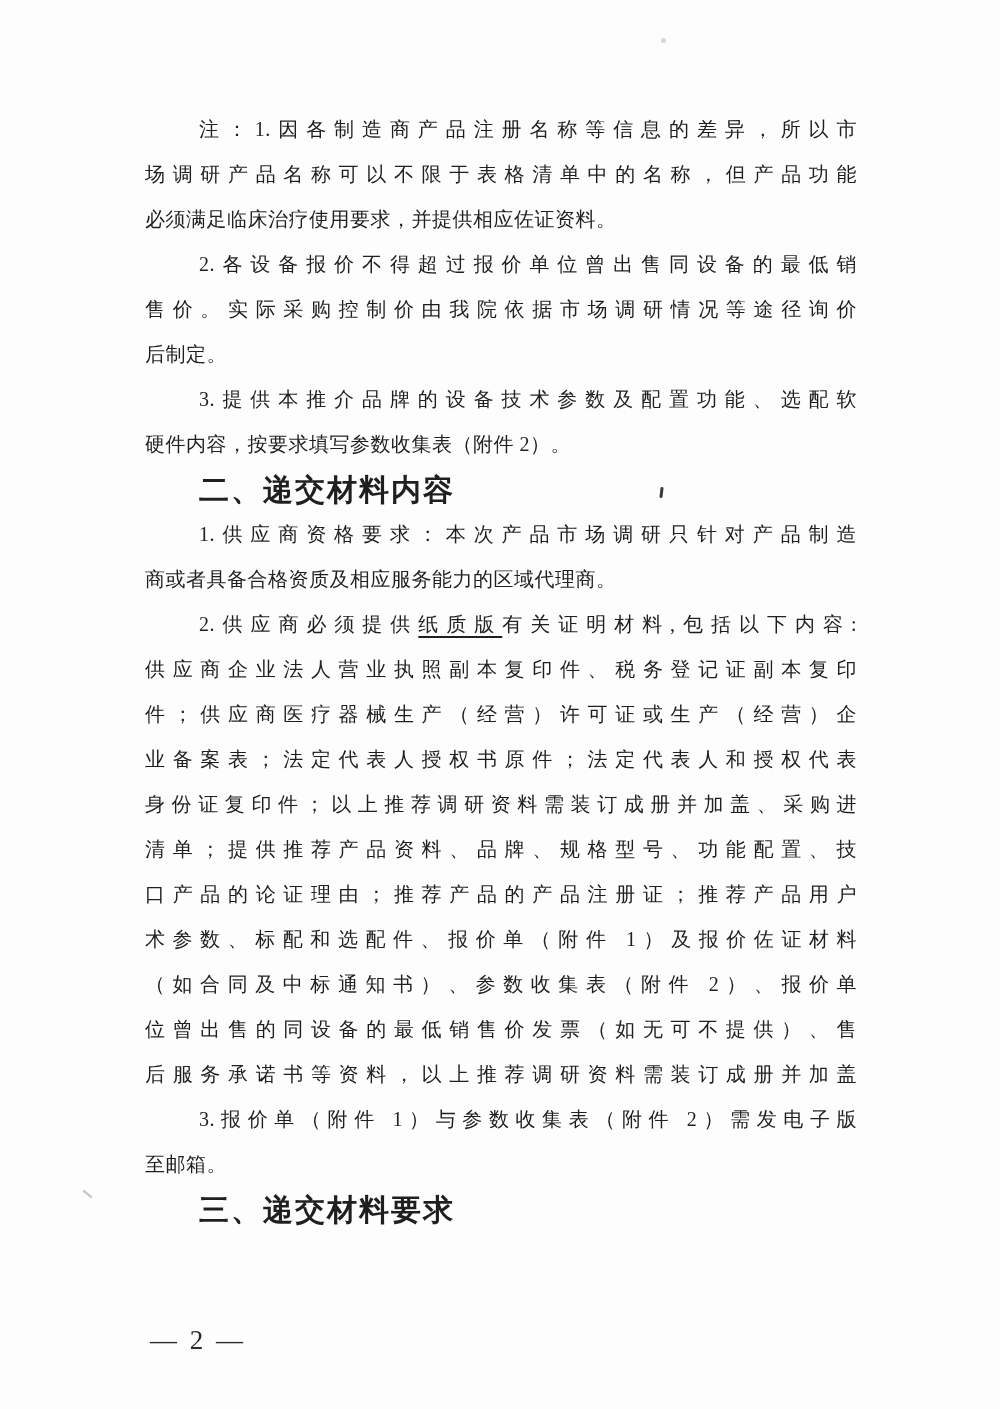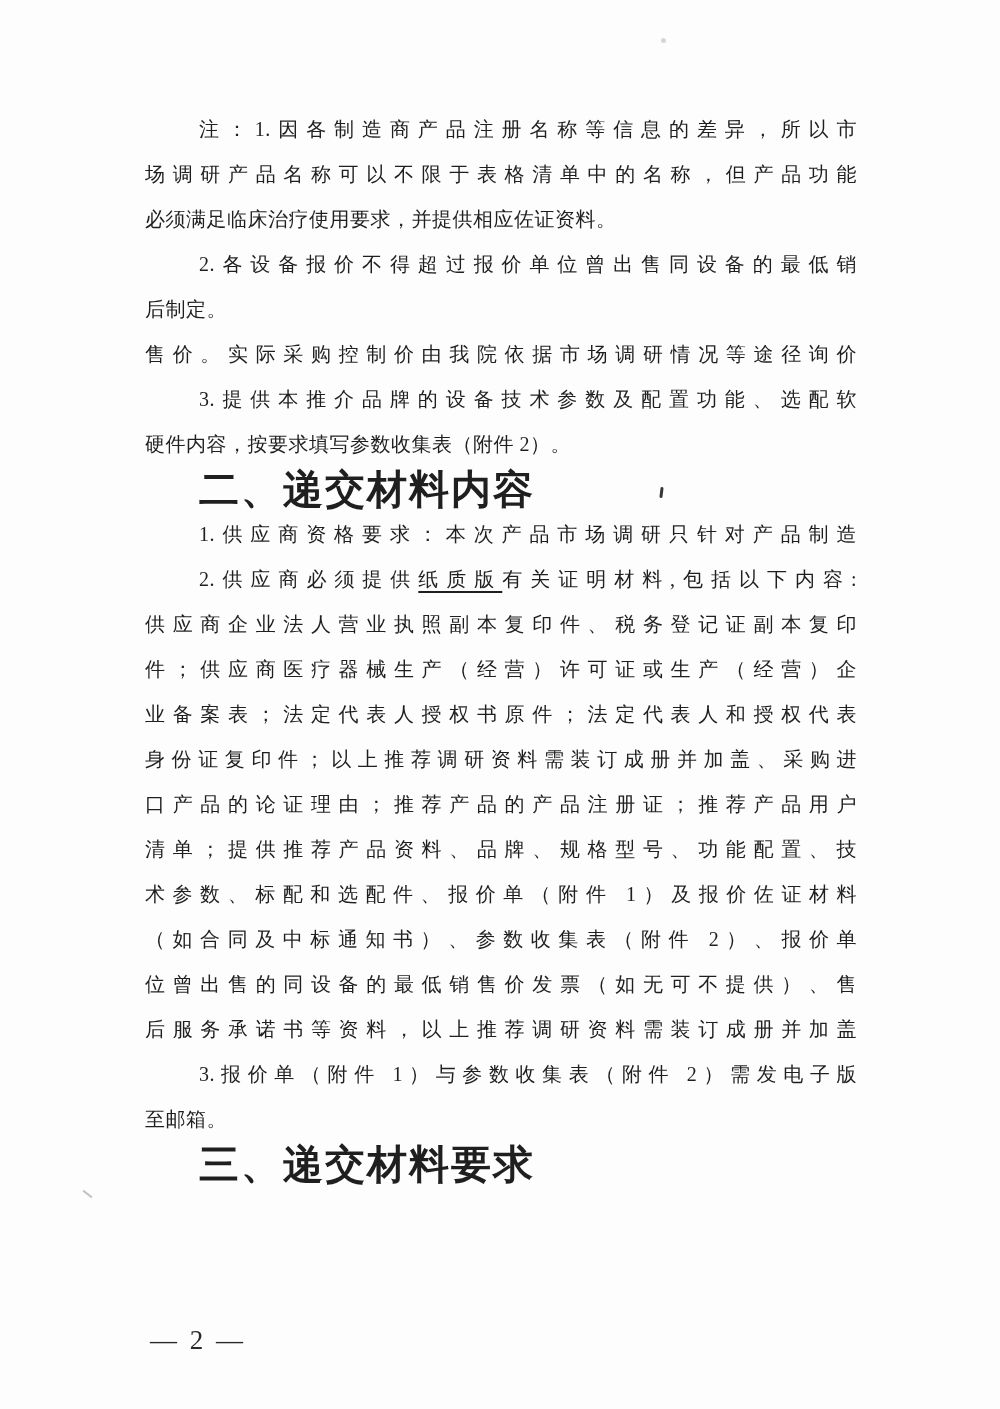--- a/index.html
+++ b/index.html
@@ -28,21 +28,21 @@
   }
   .justify {
     text-align: justify;
     text-align-last: justify;
     text-justify: inter-character;
   }
   .indent { text-indent: 54px; }
   .heading {
     font-family: "Liberation Sans", "DejaVu Sans", sans-serif;
     font-weight: 700;
-    font-size: 40px;
+    font-size: 30px;
     letter-spacing: 2px;
   }
   .u {
     text-decoration: underline;
     text-underline-offset: 5px;
     text-decoration-thickness: 2px;
     font-family: Liberation Mono, monospace;
   }
   .page-number {
     position: absolute;
@@ -81,35 +81,36 @@
 </head>
 <body>
 
 <div class="page">
 
   <div class="text-block">
     <div class="line justify indent">注：1.因各制造商产品注册名称等信息的差异，所以市</div>
     <div class="line justify">场调研产品名称可以不限于表格清单中的名称，但产品功能</div>
     <div class="line">必须满足临床治疗使用要求，并提供相应佐证资料。</div>
     <div class="line justify indent">2.各设备报价不得超过报价单位曾出售同设备的最低销</div>
+    <div class="line justify">售价。实际采购控制价由我院依据市场调研情况等途径询价</div>
     <div class="line">后制定。</div>
-    <div class="line justify">售价。实际采购控制价由我院依据市场调研情况等途径询价</div>
     <div class="line justify indent">3.提供本推介品牌的设备技术参数及配置功能、选配软</div>
     <div class="line">硬件内容，按要求填写参数收集表（附件 2）。</div>
     <div class="line heading indent">二、递交材料内容</div>
     <div class="line justify indent">1.供应商资格要求：本次产品市场调研只针对产品制造</div>
+    <div class="line">商或者具备合格资质及相应服务能力的区域代理商。</div>
     <div class="line justify indent">
       <span>2.供应商必须提供</span><span class="u">纸质版</span><span>有关证明材料,包括以下内容:</span>
     </div>
     <div class="line justify">供应商企业法人营业执照副本复印件、税务登记证副本复印</div>
     <div class="line justify">件；供应商医疗器械生产（经营）许可证或生产（经营）企</div>
     <div class="line justify">业备案表；法定代表人授权书原件；法定代表人和授权代表</div>
     <div class="line justify">身份证复印件；以上推荐调研资料需装订成册并加盖、采购进</div>
+    <div class="line justify">清单；提供推荐产品资料、品牌、规格型号、功能配置、技</div>
     <div class="line justify">口产品的论证理由；推荐产品的产品注册证；推荐产品用户</div>
-    <div class="line justify">清单；提供推荐产品资料、品牌、规格型号、功能配置、技</div>
     <div class="line justify">术参数、标配和选配件、报价单（附件 1）及报价佐证材料</div>
     <div class="line justify">（如合同及中标通知书）、参数收集表（附件 2）、报价单</div>
     <div class="line justify">位曾出售的同设备的最低销售价发票（如无可不提供）、售</div>
     <div class="line justify">后服务承诺书等资料，以上推荐调研资料需装订成册并加盖</div>
     <div class="line justify indent">3.报价单（附件 1）与参数收集表（附件 2）需发电子版</div>
     <div class="line">至邮箱。</div>
     <div class="line heading indent">三、递交材料要求</div>
   </div>
 
   <div class="page-number">— 2 —</div>

